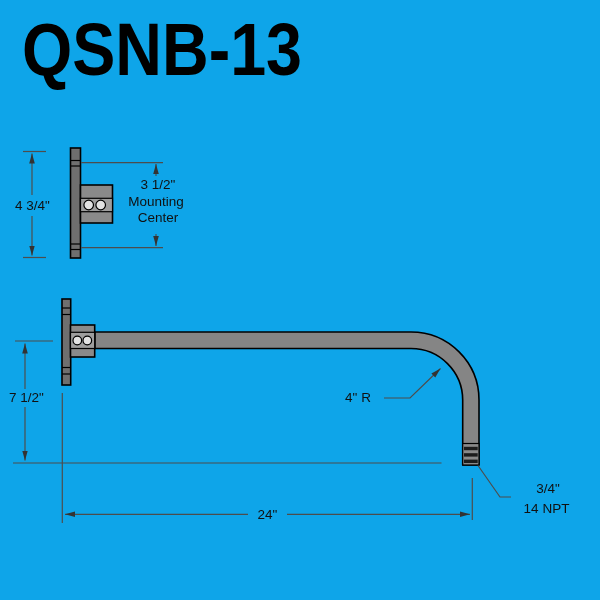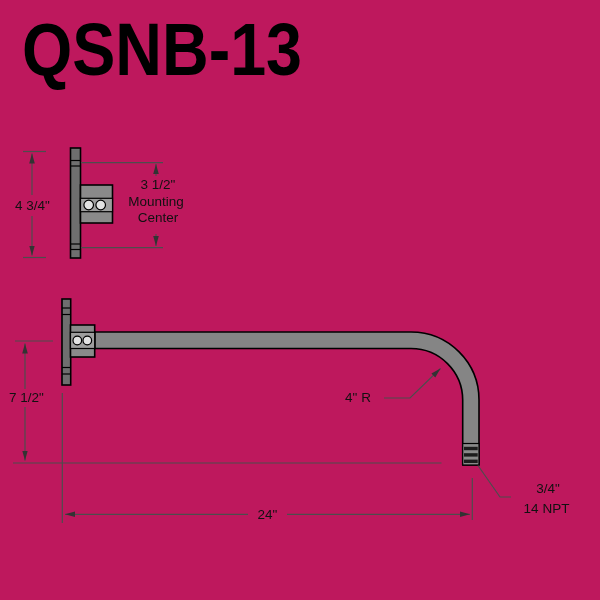--- a/index.html
+++ b/index.html
@@ -4,21 +4,21 @@
 <style>
   html, body {
     margin: 0;
     padding: 0;
     background: #ffffff;
     width: 600px;
     height: 600px;
     overflow: hidden;
     font-family: "Liberation Sans", sans-serif;
   }
-  .stage { position: relative; width: 600px; height: 600px; background: #be185d; }
+  .stage { position: relative; width: 600px; height: 600px; background: #0ea5e9; }
   svg { display: block; }
   .title-text {
     font-family: "Liberation Sans", sans-serif;
     font-weight: bold;
     font-size: 74px;
     fill: #000000;
   }
   .dim-text {
     font-family: "Liberation Sans", sans-serif;
     font-size: 13.5px;

